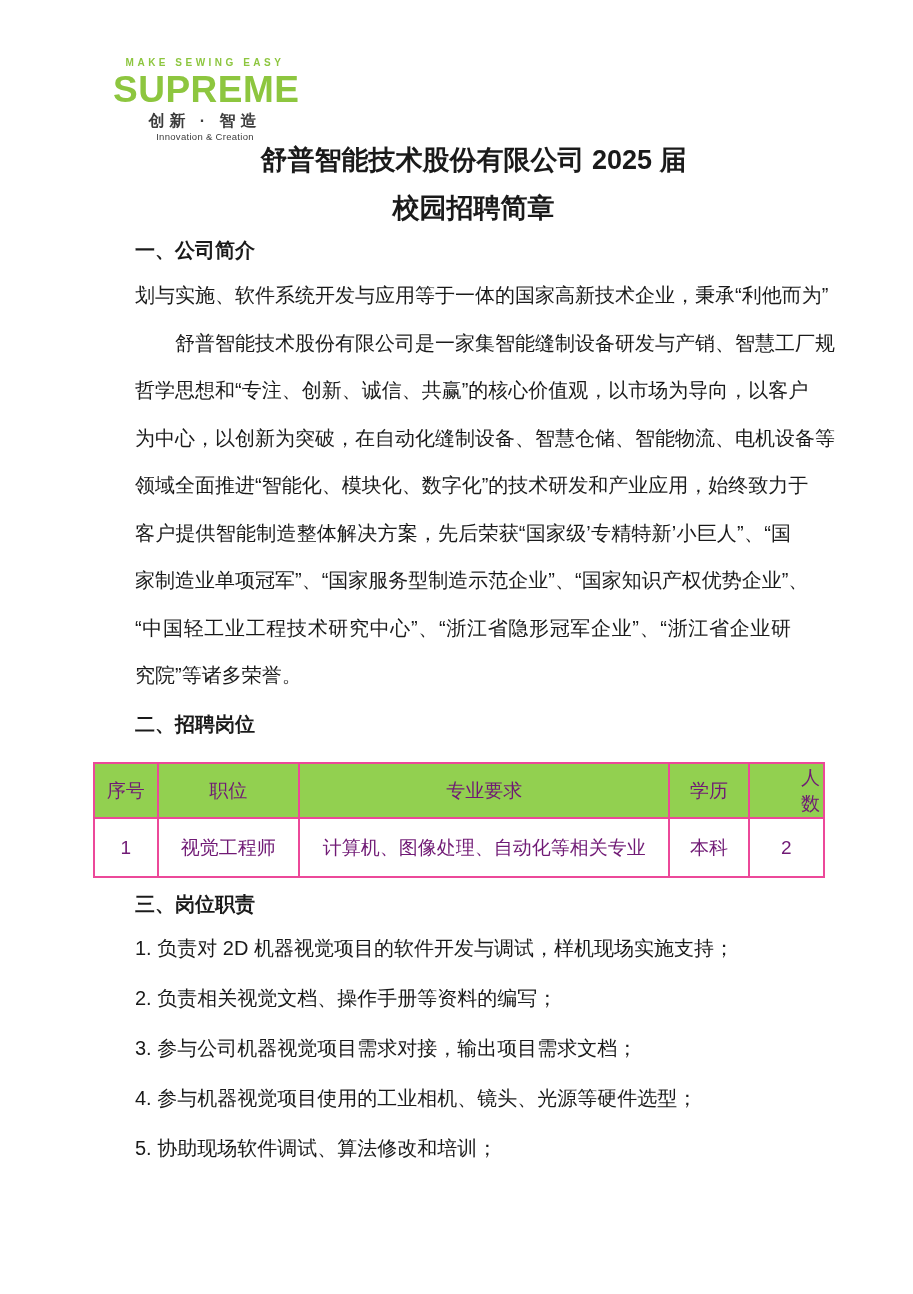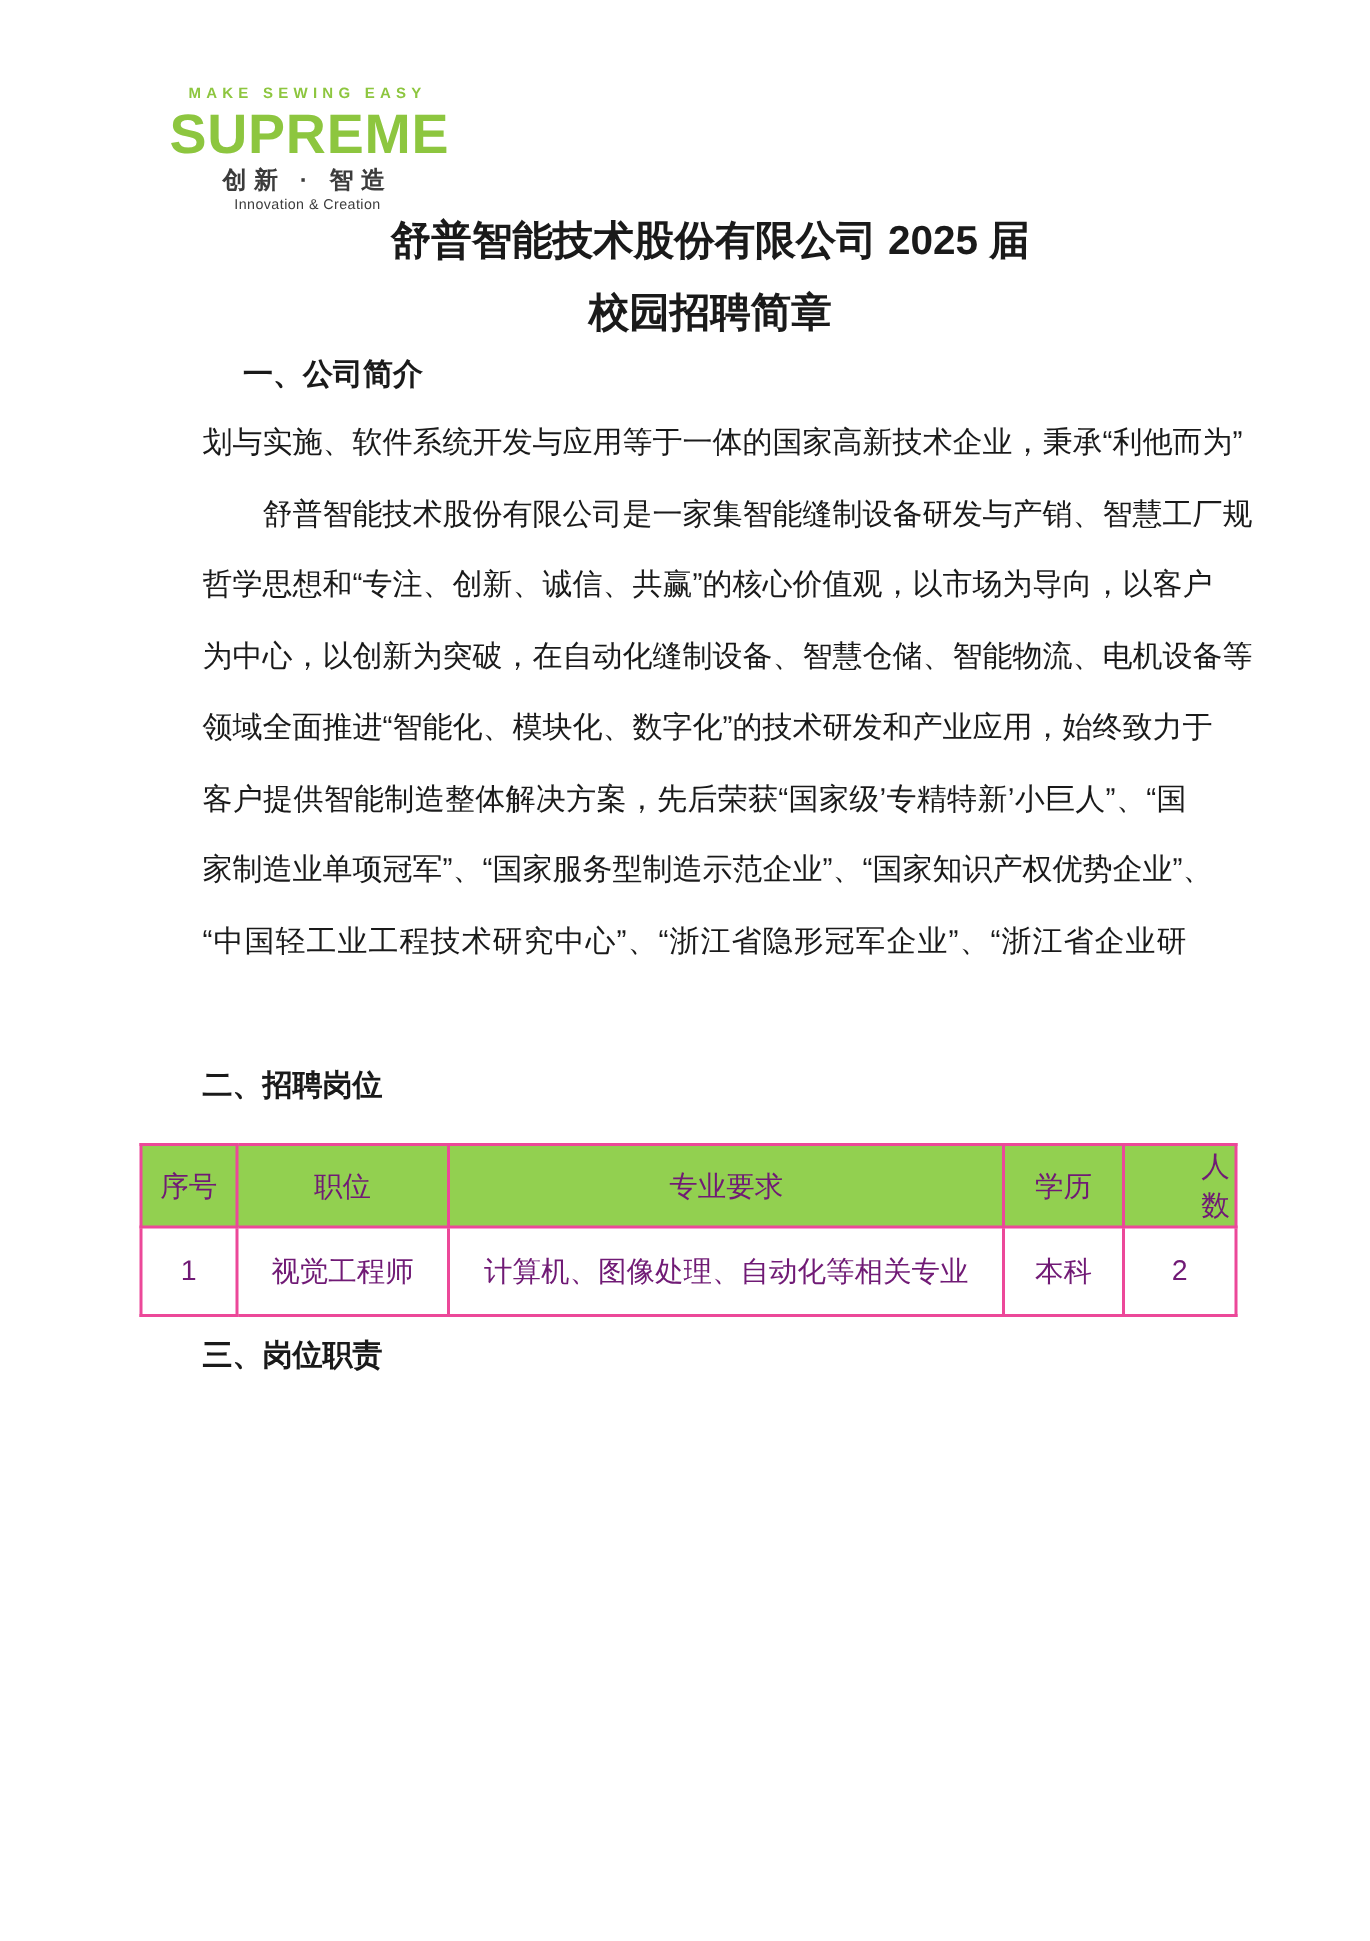--- a/index.html
+++ b/index.html
@@ -17,21 +17,21 @@
   .logo-sub-cn{font-size:16px;font-weight:bold;color:#3c3c3c;letter-spacing:5px;line-height:20px;margin-top:2px;}
   .logo-sub-en{font-size:9.5px;color:#3c3c3c;line-height:11px;letter-spacing:0.3px;}
 
   
   .title-block{position:absolute;top:143px;left:0;width:891px;text-align:center;padding-left:28px;}
   .title-line1{font-size:27px;font-weight:bold;line-height:34px;}
   .title-line2{font-size:27px;font-weight:bold;line-height:34px;margin-top:14px;}
 
   
   .sec-heading{position:absolute;left:135px;font-size:20px;font-weight:bold;line-height:26px;}
-  .h-intro{top:237px;margin-left:27px;}
+  .h-intro{top:237px;}
   .h-positions{top:711px;}
   .h-duties{top:891px;}
 
   
   .intro{position:absolute;top:272px;left:135px;width:656px;font-size:20px;}
   .intro-line{height:47.5px;line-height:47.5px;text-align:justify;text-align-last:justify;white-space:nowrap;}
   .intro-line.first{text-indent:2em;}
   .intro-line.last{text-align-last:left;white-space:normal;}
 
   
@@ -73,20 +73,21 @@
 
   <div class="intro">
     <div class="intro-line">划与实施、软件系统开发与应用等于一体的国家高新技术企业，秉承“利他而为”</div>
     <div class="intro-line first">舒普智能技术股份有限公司是一家集智能缝制设备研发与产销、智慧工厂规</div>
     <div class="intro-line">哲学思想和“专注、创新、诚信、共赢”的核心价值观，以市场为导向，以客户</div>
     <div class="intro-line">为中心，以创新为突破，在自动化缝制设备、智慧仓储、智能物流、电机设备等</div>
     <div class="intro-line">领域全面推进“智能化、模块化、数字化”的技术研发和产业应用，始终致力于</div>
     <div class="intro-line">客户提供智能制造整体解决方案，先后荣获“国家级’专精特新’小巨人”、“国</div>
     <div class="intro-line">家制造业单项冠军”、“国家服务型制造示范企业”、“国家知识产权优势企业”、</div>
     <div class="intro-line">“中国轻工业工程技术研究中心”、“浙江省隐形冠军企业”、“浙江省企业研</div>
+    <div class="intro-line last">究院”等诸多荣誉。</div>
   </div>
 
   <div class="sec-heading h-positions">二、招聘岗位</div>
 
   <table class="positions-table">
     <colgroup>
       <col class="col-no">
         <col class="col-pos">
         <col class="col-major">
         <col class="col-edu">
@@ -107,14 +108,21 @@
         <td>视觉工程师</td>
         <td>计算机、图像处理、自动化等相关专业</td>
         <td>本科</td>
         <td>2</td>
       </tr>
     </tbody>
   </table>
 
   <div class="sec-heading h-duties">三、岗位职责</div>
 
+  <div class="duties">
+    <div class="duty-item">1. 负责对 2D 机器视觉项目的软件开发与调试，样机现场实施支持；</div>
+    <div class="duty-item">2. 负责相关视觉文档、操作手册等资料的编写；</div>
+    <div class="duty-item">3. 参与公司机器视觉项目需求对接，输出项目需求文档；</div>
+    <div class="duty-item">4. 参与机器视觉项目使用的工业相机、镜头、光源等硬件选型；</div>
+    <div class="duty-item">5. 协助现场软件调试、算法修改和培训；</div>
+  </div>
 
 </div>
 
 </body></html>

